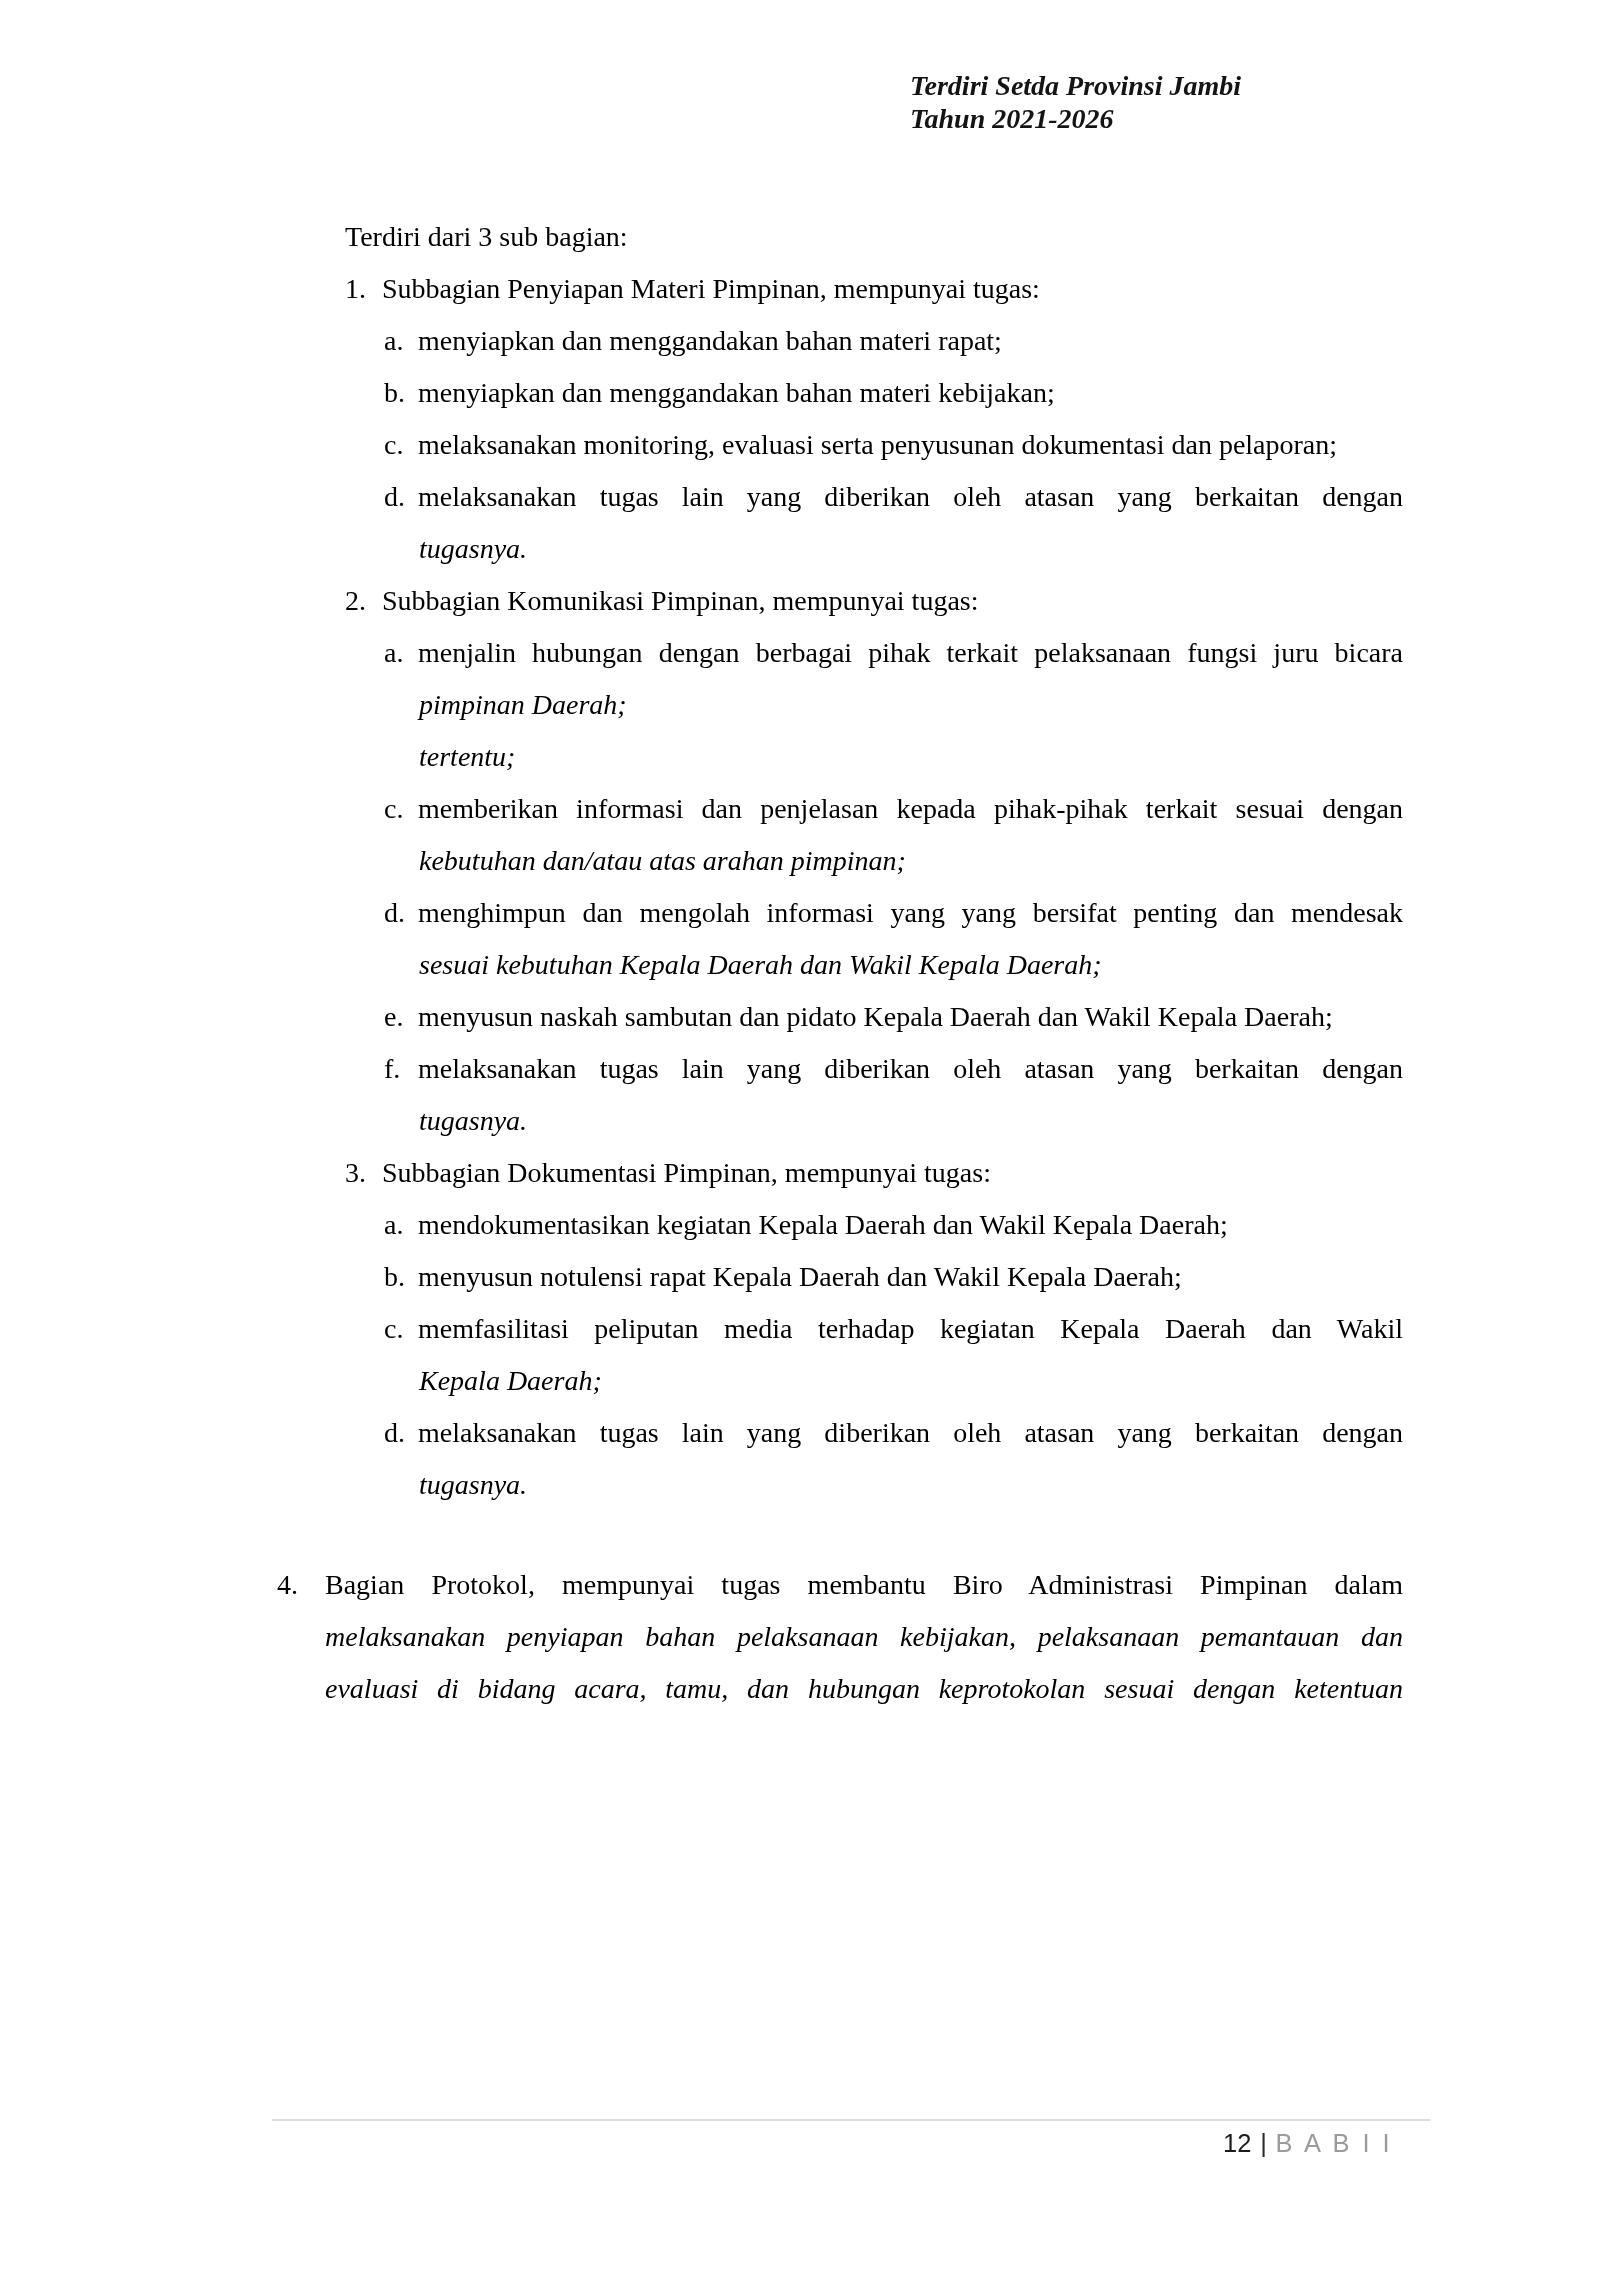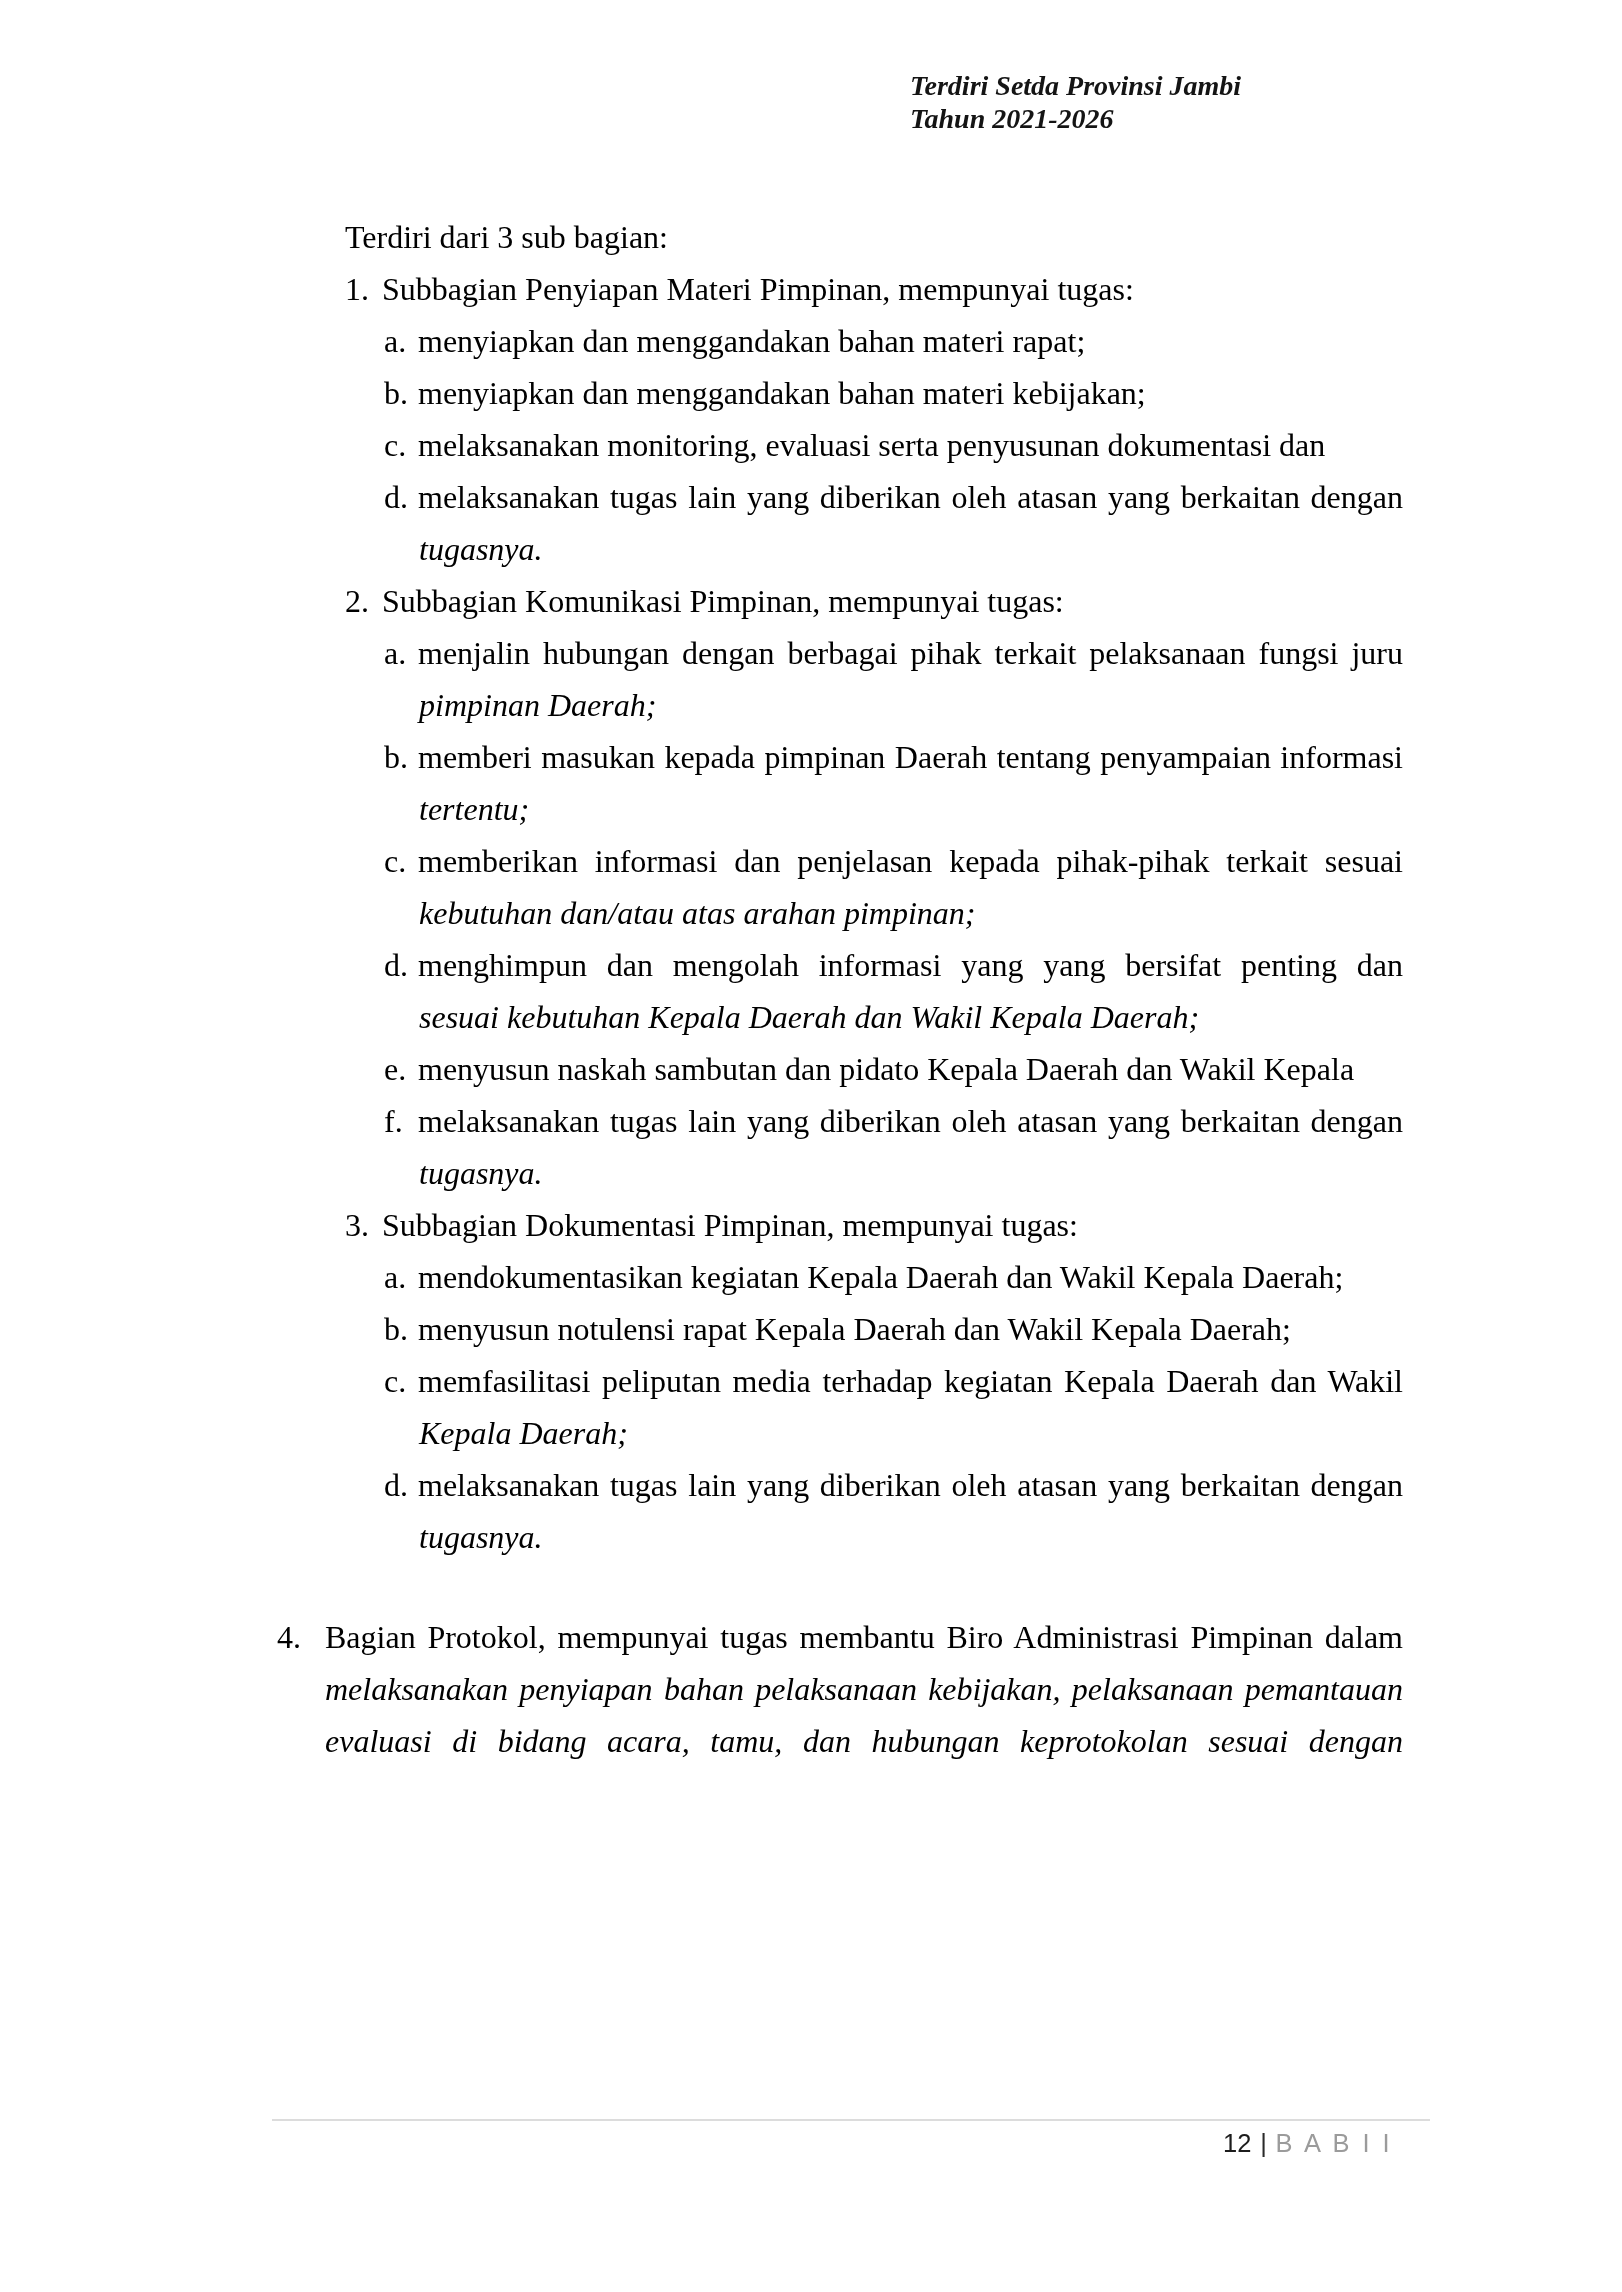--- a/index.html
+++ b/index.html
@@ -13,21 +13,21 @@
   }
   .header {
     position:absolute; left:910px; top:69px;
     font-weight:bold; font-style:italic;
     font-size:28px; line-height:33px;
     color:#141414;
   }
   .body-text { position:absolute; left:0; top:211px; width:1622px; }
   .ln {
     height:52px; line-height:52px;
-    font-size:32px; overflow:hidden;
+    font-size:28px; overflow:hidden;
     text-align:left;
   }
   .intro { padding-left:345px; }
   .l1 { padding-left:345px; }
   .l1 .m { display:inline-block; width:37px; }
   .l2 { padding-left:384px; width:1019px; }
   .l2 .m { display:inline-block; width:34px; }
   .l2c { padding-left:419px; width:985px;font-style:italic; }
   .p4 { padding-left:277px; width:1126px; }
   .p4 .m { display:inline-block; width:48px; }
@@ -64,21 +64,20 @@
     <div class="ln l1"><span class="m">1.</span><span class="t">Subbagian Penyiapan Materi Pimpinan, mempunyai tugas:</span></div>
     <div class="ln l2"><span class="m">a.</span><span class="t">menyiapkan dan menggandakan bahan materi rapat;</span></div>
     <div class="ln l2"><span class="m">b.</span><span class="t">menyiapkan dan menggandakan bahan materi kebijakan;</span></div>
     <div class="ln l2"><span class="m">c.</span><span class="t">melaksanakan monitoring, evaluasi serta penyusunan dokumentasi dan pelaporan;</span></div>
     <div class="ln l2 just"><span class="m">d.</span><span class="t">melaksanakan tugas lain yang diberikan oleh atasan yang berkaitan dengan</span></div>
     <div class="ln l2c"><span class="t">tugasnya.</span></div>
 
     <div class="ln l1"><span class="m">2.</span><span class="t">Subbagian Komunikasi Pimpinan, mempunyai tugas:</span></div>
     <div class="ln l2 just"><span class="m">a.</span><span class="t">menjalin hubungan dengan berbagai pihak terkait pelaksanaan fungsi juru bicara</span></div>
     <div class="ln l2c"><span class="t">pimpinan Daerah;</span></div>
-    <div class="ln l2 just"><span class="m">b.</span><span class="t">memberi masukan kepada pimpinan Daerah tentang penyampaian informasi</span></div>
     <div class="ln l2c"><span class="t">tertentu;</span></div>
     <div class="ln l2 just"><span class="m">c.</span><span class="t">memberikan informasi dan penjelasan kepada pihak-pihak terkait sesuai dengan</span></div>
     <div class="ln l2c"><span class="t">kebutuhan dan/atau atas arahan pimpinan;</span></div>
     <div class="ln l2 just"><span class="m">d.</span><span class="t">menghimpun dan mengolah informasi yang yang bersifat penting dan mendesak</span></div>
     <div class="ln l2c"><span class="t">sesuai kebutuhan Kepala Daerah dan Wakil Kepala Daerah;</span></div>
     <div class="ln l2"><span class="m">e.</span><span class="t">menyusun naskah sambutan dan pidato Kepala Daerah dan Wakil Kepala Daerah;</span></div>
     <div class="ln l2 just"><span class="m">f.</span><span class="t">melaksanakan tugas lain yang diberikan oleh atasan yang berkaitan dengan</span></div>
     <div class="ln l2c"><span class="t">tugasnya.</span></div>
 
     <div class="ln l1"><span class="m">3.</span><span class="t">Subbagian Dokumentasi Pimpinan, mempunyai tugas:</span></div>

